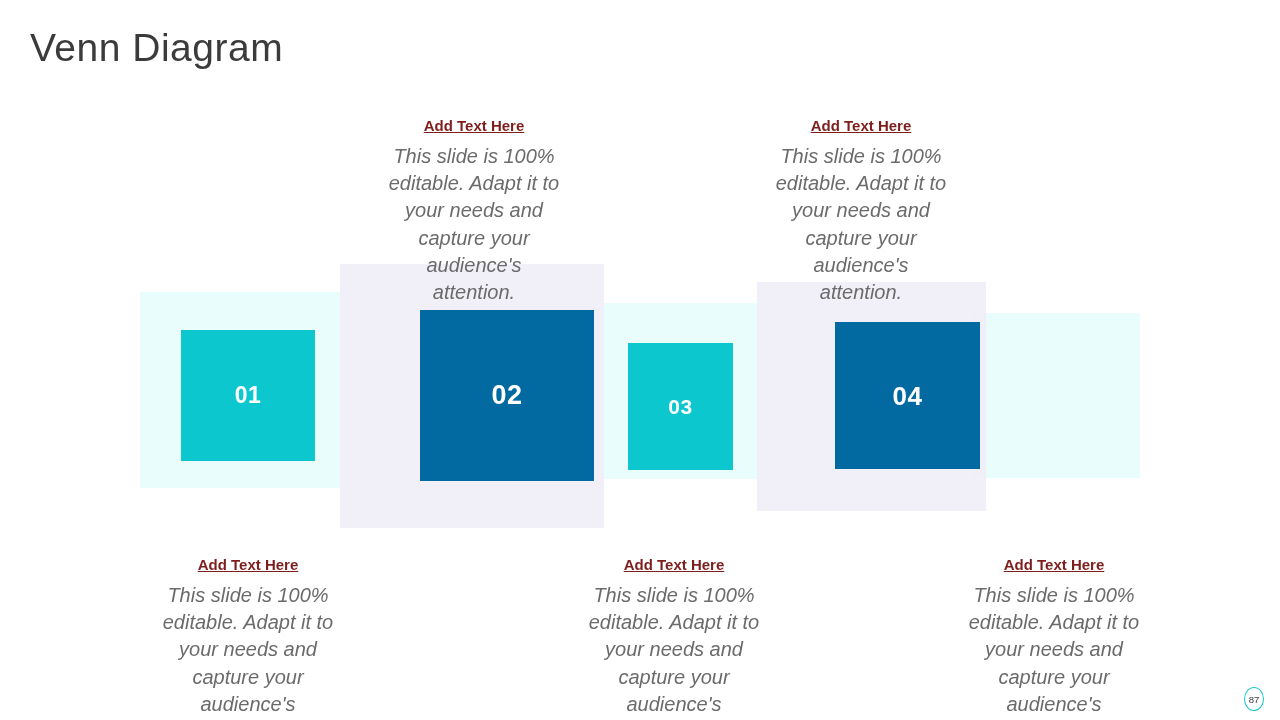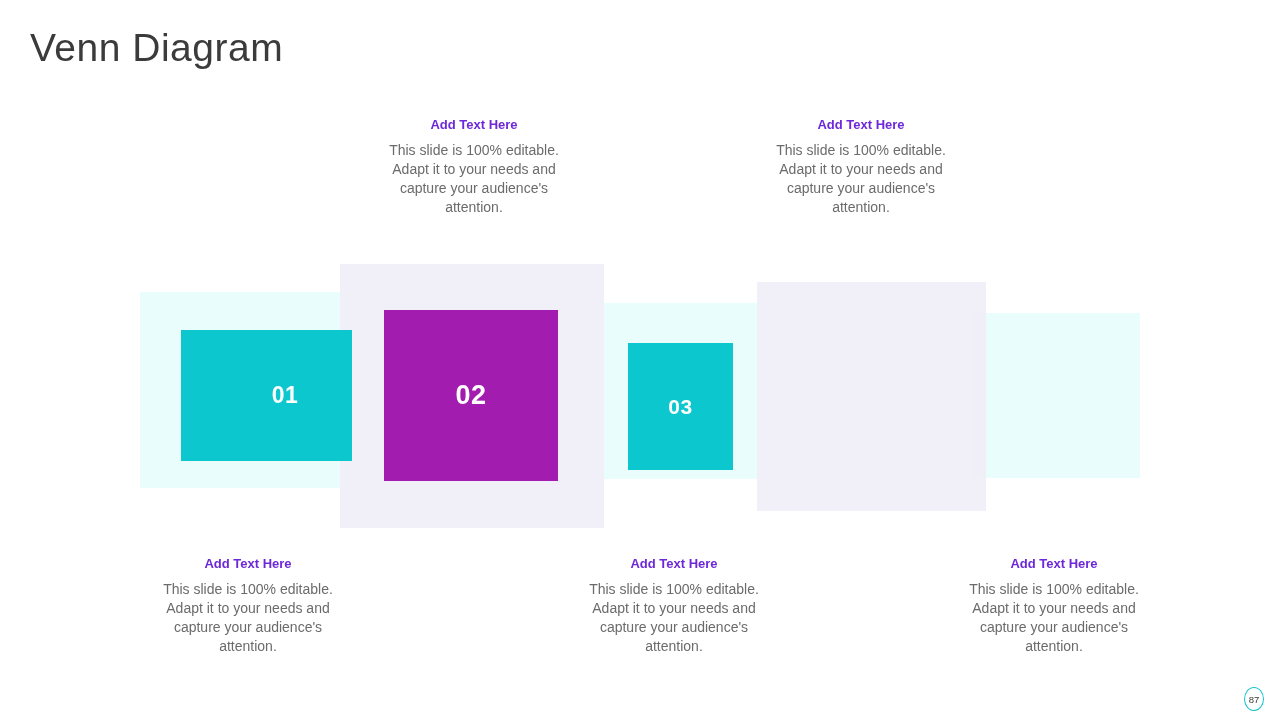--- a/index.html
+++ b/index.html
@@ -49,41 +49,43 @@
   .tile {
     position: absolute;
     display: flex;
     align-items: center;
     justify-content: center;
     color: #ffffff;
     font-weight: bold;
     letter-spacing: 0.5px;
   }
   .tile-cyan   { background: #0cc8ce; }
-  .tile-purple { background: #a21caf; }
+  .tile-purple { background: #0369a1; margin-left: 36px; }
 
   .tile-num { line-height: 1; }
 
   
   .txt-block {
     position: absolute;
     text-align: center;
   }
   .txt-head {
-    font-size: 13px;
+    font-size: 15px;
     font-weight: bold;
-    color: #6d28d9;
+    color: #7f1d1d;
     margin: 0 0 8px 0;
     line-height: 1.2;
+    text-decoration: underline;
   }
   .txt-body {
-    font-size: 14px;
+    font-size: 20px;
     color: #6b6b6b;
     line-height: 1.36;
     margin: 0;
+    font-style: italic;
   }
 
   
   .page-badge {
     position: absolute;
     right: 16px;
     bottom: 9px;
     width: 20px;
     height: 24px;
     border: 1.6px solid #15c3c9;
@@ -107,32 +109,35 @@
   <div class="band band-cyan" style="left:140px; top:292px; width:200px; height:196px;"></div>
 
   <div class="band band-cyan" style="left:604px; top:303px; width:153px; height:176px;"></div>
 
   <div class="band band-cyan" style="left:973px; top:313px; width:167px; height:165px;"></div>
 
   <div class="band band-lilac" style="left:340px; top:264px; width:264px; height:264px; opacity:0.93;"></div>
 
   <div class="band band-lilac" style="left:757px; top:282px; width:229px; height:229px; opacity:0.93;"></div>
 
-  <div class="tile tile-cyan" style="left:181px; top:330px; width:134px; height:131px;padding-left:37px;">
+  <div class="tile tile-cyan" style="left:181px; top:330px; width:134px; height:131px;">
     <span class="tile-num" style="font-size:23px;">01</span>
   </div>
 
   <div class="tile tile-purple" style="left:384px; top:310px; width:174px; height:171px;">
     <span class="tile-num" style="font-size:27px;">02</span>
   </div>
 
   <div class="tile tile-cyan" style="left:628px; top:343px; width:105px; height:127px;">
     <span class="tile-num" style="font-size:21px;">03</span>
   </div>
 
+  <div class="tile tile-purple" style="left:799px; top:322px; width:145px; height:147px;">
+    <span class="tile-num" style="font-size:26px;">04</span>
+  </div>
 
 </div>
 
 <div class="txt-block" style="left:386px; top:117px; width:176px;">
   <p class="txt-head">Add Text Here</p>
   <p class="txt-body">This slide is 100% editable. Adapt it to your needs and capture your audience's attention.</p>
 </div>
 
 <div class="txt-block" style="left:773px; top:117px; width:176px;">
   <p class="txt-head">Add Text Here</p>

